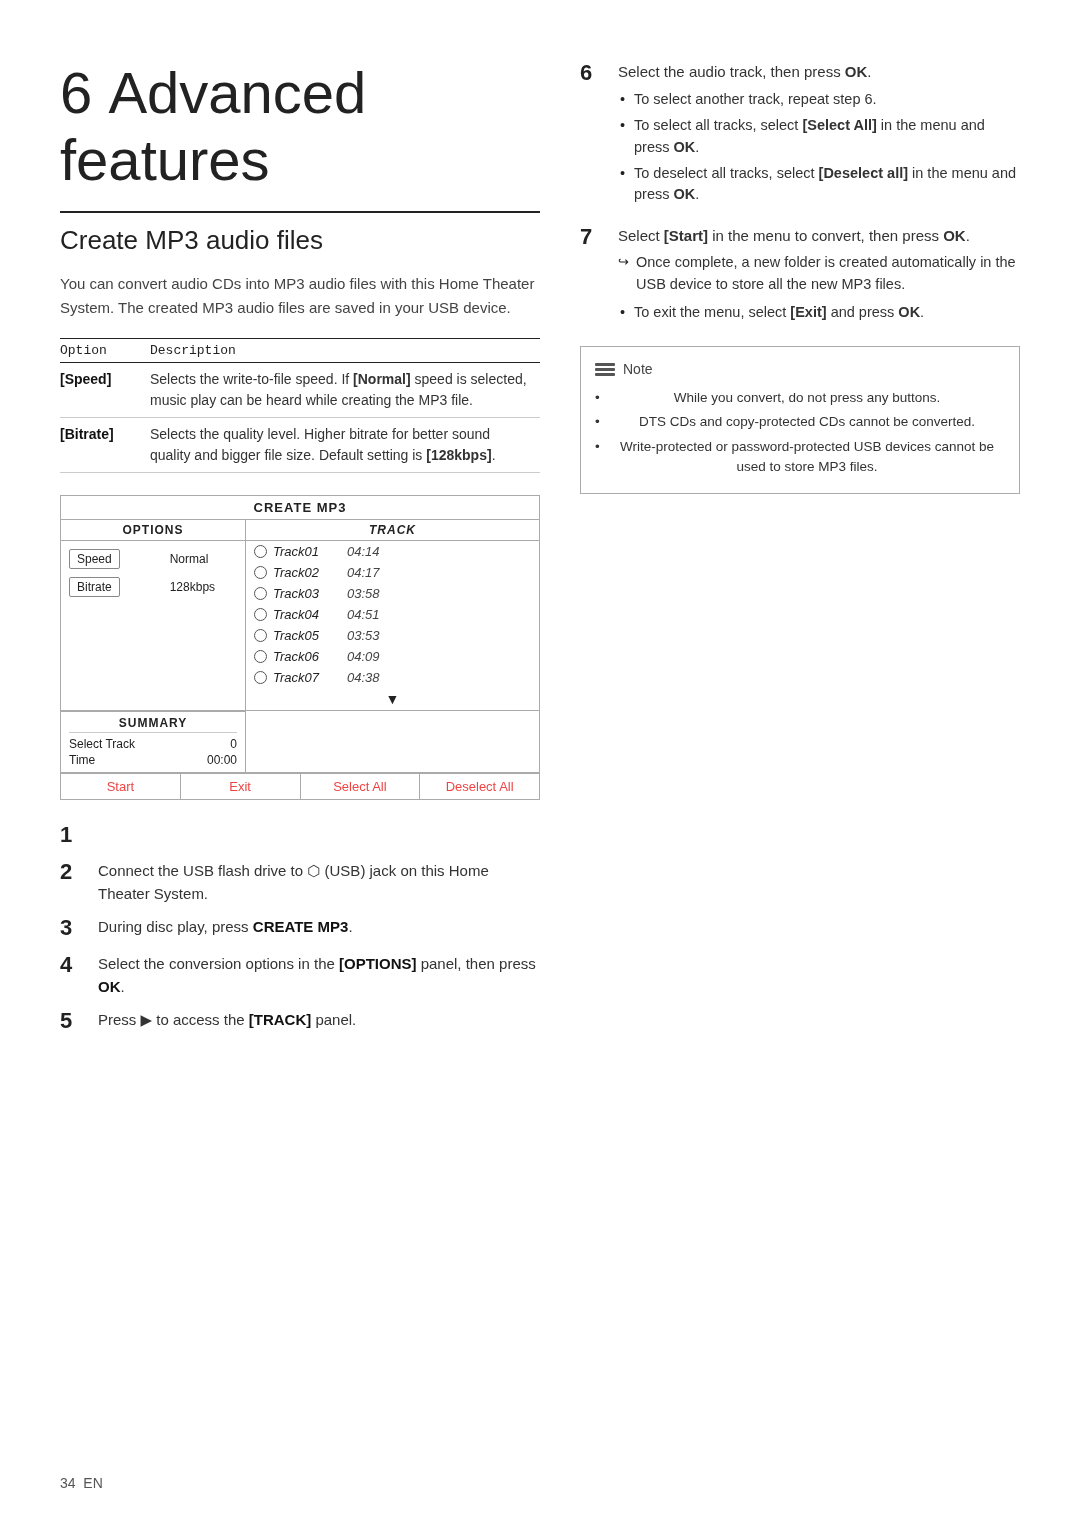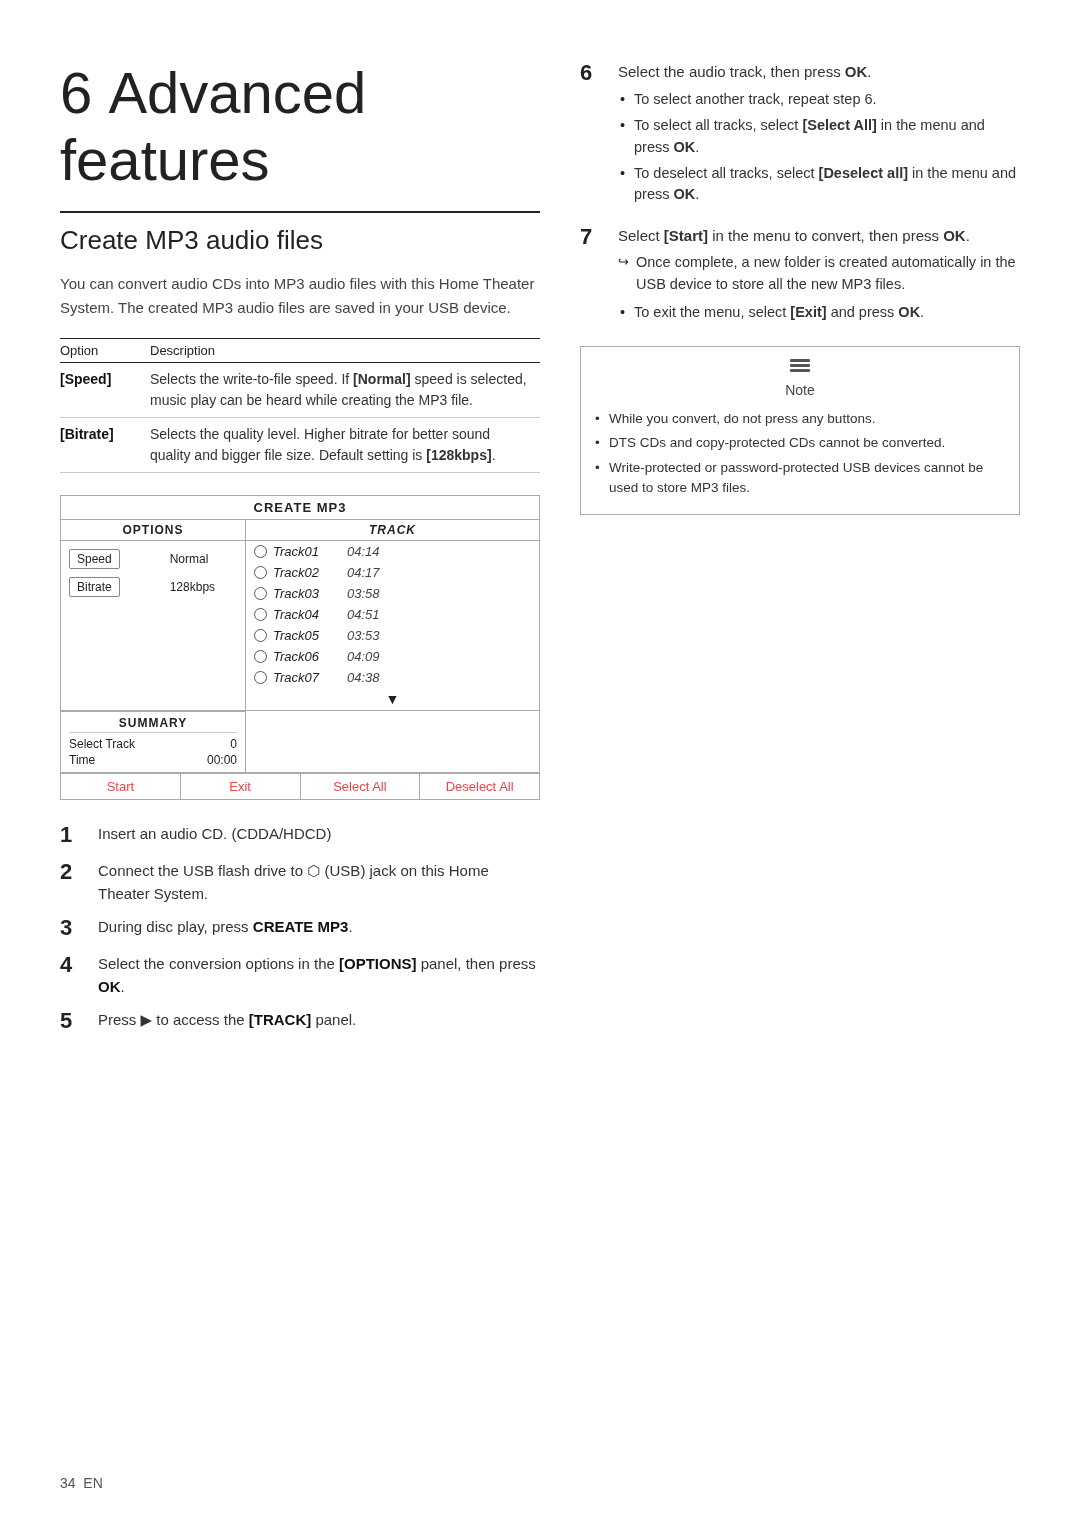--- a/index.html
+++ b/index.html
@@ -57,20 +57,21 @@
     }
     .options-table thead tr {
       border-top: 1.5px solid #222;
       border-bottom: 1.5px solid #222;
     }
     .options-table th {
       text-align: left;
       padding: 4px 8px 4px 0;
       font-weight: 400;
       font-size: 13px;
+      font-family: Liberation Mono, monospace;
     }
     .options-table th.col-option { width: 90px; }
     .options-table td {
       padding: 6px 8px 6px 0;
       vertical-align: top;
       border-bottom: 1px solid #ccc;
       font-size: 14px;
       line-height: 1.5;
       color: #333;
     }
@@ -272,21 +273,20 @@
       padding: 12px 14px;
       margin-top: 18px;
       font-size: 13.5px;
       line-height: 1.55;
     }
     .note-header {
       display: flex;
       align-items: center;
       gap: 8px;
       margin-bottom: 8px;
-      flex-direction: column;
     }
     .note-icon {
       display: flex;
       flex-direction: column;
       gap: 2px;
       justify-content: center;
     }
     .note-icon span {
       display: block;
       width: 20px;
@@ -302,20 +302,21 @@
       list-style: none;
       padding: 0;
     }
     .note-list li {
       padding-left: 14px;
       position: relative;
       margin-bottom: 4px;
       font-size: 13.5px;
       color: #333;
       line-height: 1.5;
+      text-align: center;
     }
     .note-list li::before {
       content: "•";
       position: absolute;
       left: 0;
     }
     
     .page-footer {
       position: fixed;
       bottom: 36px;
@@ -435,21 +436,20 @@
         <div class="bottom-btn">Start</div>
         <div class="bottom-btn">Exit</div>
         <div class="bottom-btn">Select All</div>
         <div class="bottom-btn">Deselect All</div>
       </div>
     </div>
 
     <ol class="steps-list">
       <li class="step-item">
         <span class="step-num">1</span>
-        <span class="step-text">Insert an audio CD. (CDDA/HDCD)</span>
       </li>
       <li class="step-item">
         <span class="step-num">2</span>
         <span class="step-text">Connect the USB flash drive to ⬡ (USB) jack on this Home Theater System.</span>
       </li>
       <li class="step-item">
         <span class="step-num">3</span>
         <span class="step-text">During disc play, press <strong>CREATE MP3</strong>.</span>
       </li>
       <li class="step-item">

